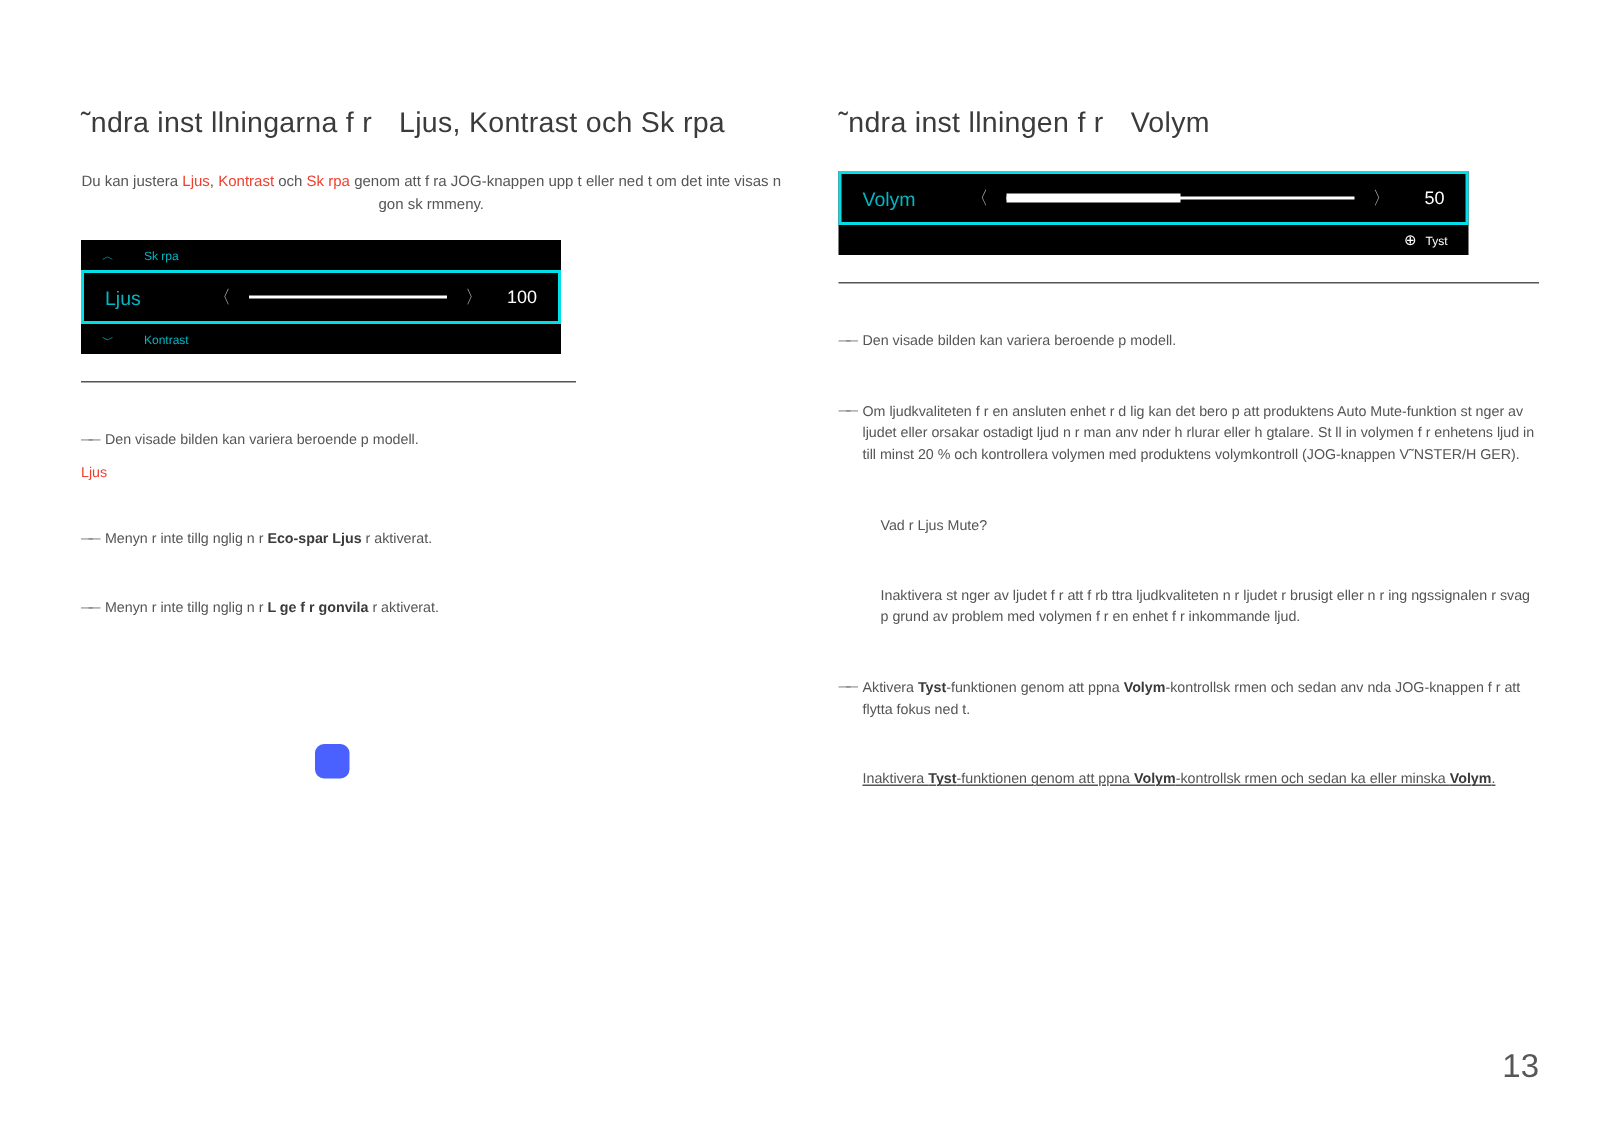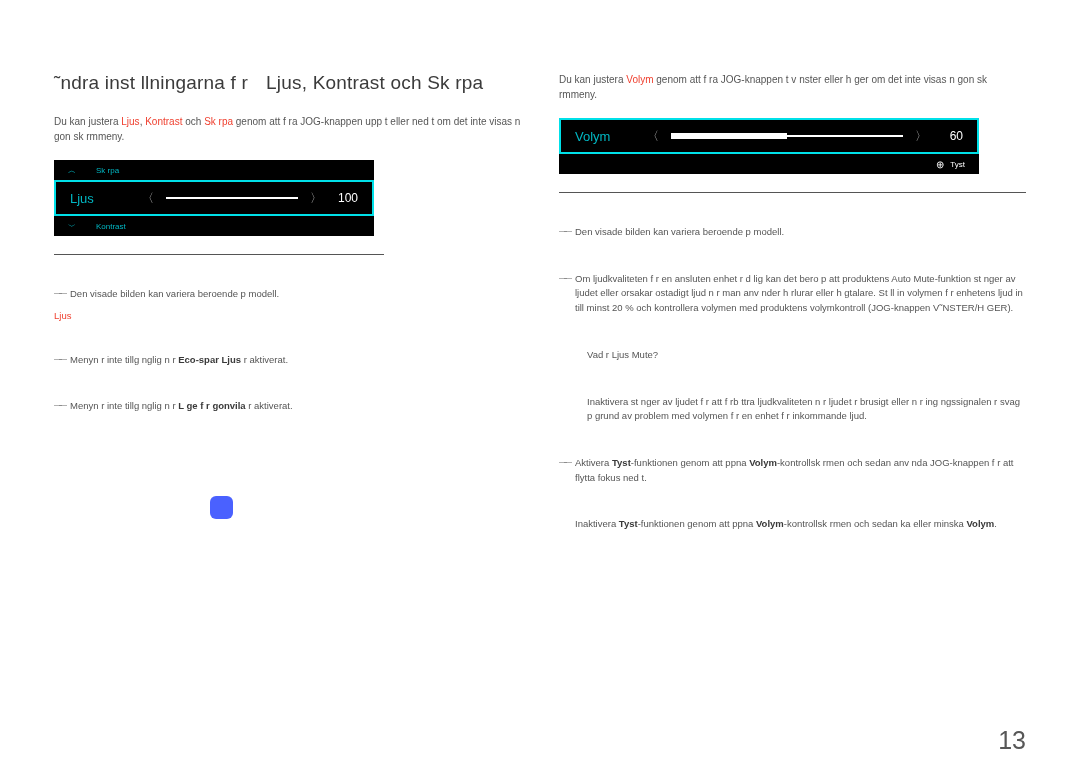--- a/index.html
+++ b/index.html
@@ -26,20 +26,21 @@
     color: #3b3b3b;
     letter-spacing: 0.2px;
     margin-bottom: 20px;
   }
   h2 .gap { display:inline-block; width: 18px; }
   p.intro {
     font-size: 10px;
     line-height: 1.5;
     color: #565656;
     margin-bottom: 16px;
+    text-align: center;
   }
   .hl { color: #ef3f2e; }
   
   .osd {
     width: 320px;
     margin-bottom: 8px;
   }
   .osd-row-sm {
     background: #000;
     height: 20px;
@@ -127,22 +128,22 @@
     top: 0;
     letter-spacing: -3px;
     font-size: 8px;
     color: #666;
   }
   .dash.no-marker::before { content: ""; }
   .bold { font-weight: 600; color: #3a3a3a; }
   .page-num {
     position: absolute;
     right: 54px;
-    bottom: 8px;
-    font-size: 25px;
+    bottom: 39px;
+    font-size: 22px;
     color: #575757;
   }
   .decor {
     position: absolute;
     left: 210px;
     top: 496px;
     width: 23px;
     height: 23px;
     border-radius: 6px;
     background: #4a61ff;
@@ -187,50 +188,50 @@
 
     <div class="dash">
       <span>Menyn  r inte tillg nglig n r </span><span class="hl bold">Eco-spar Ljus</span><span>  r aktiverat.</span>
     </div>
     <div class="dash">
       <span>Menyn  r inte tillg nglig n r </span><span class="hl bold">L ge f r  gonvila</span><span>  r aktiverat.</span>
     </div>
   </div>
 
   <div class="col">
-    <p class="intro">
-      <span>Du kan justera </span><span class="hl">Volym</span><span> genom att f ra JOG-knappen  t v nster eller h ger om det inte visas n gon sk rmmeny.</span>
-    </p>
+    <h2>
+      <span>˜ndra inst llningen f r</span><span class="gap"></span><span>Volym</span>
+    </h2>
 
     <div class="osd" style="width:420px;">
       <div class="osd-main">
         <span class="label">Volym</span>
         <span class="ch">〈</span>
         <div class="slider half"></div>
         <span class="ch">〉</span>
-        <span class="value">60</span>
+        <span class="value">50</span>
       </div>
       <div class="osd-sub">
         <span class="icon">⊕</span>
         <span>Tyst</span>
       </div>
     </div>
 
     <hr class="sep-long">
 
     <div class="dash">Den visade bilden kan variera beroende p  modell.</div>
 
     <div class="dash">Om ljudkvaliteten f r en ansluten enhet  r d lig kan det bero p  att produktens Auto Mute-funktion st nger av ljudet eller orsakar ostadigt ljud n r man anv nder h rlurar eller h gtalare. St ll in volymen f r enhetens ljud in till minst 20 % och kontrollera volymen med produktens volymkontroll (JOG-knappen V˜NSTER/H GER).</div>
 
     <div class="dash no-marker" style="padding-left:28px;">Vad  r Ljus Mute?</div>
     <div class="dash no-marker" style="padding-left:28px;">Inaktivera st nger av ljudet f r att f rb ttra ljudkvaliteten n r ljudet  r brusigt eller n r ing ngssignalen  r svag p  grund av problem med volymen f r en enhet f r inkommande ljud.</div>
 
     <div class="dash">
       <span>Aktivera </span><span class="hl bold">Tyst</span><span>-funktionen genom att  ppna </span><span class="hl bold">Volym</span><span>-kontrollsk rmen och sedan anv nda JOG-knappen f r att flytta fokus ned t.</span>
     </div>
-    <div class="dash no-marker" style="padding-left:16px;">
+    <div class="dash no-marker" style="padding-left:16px;text-decoration:underline;">
       <span>Inaktivera </span><span class="hl bold">Tyst</span><span>-funktionen genom att  ppna </span><span class="hl bold">Volym</span><span>-kontrollsk rmen och sedan  ka eller minska </span><span class="hl bold">Volym</span><span>.</span>
     </div>
   </div>
 </div>
 
 <div class="decor"></div>
 <div class="page-num">13</div>
 
 </body></html>

